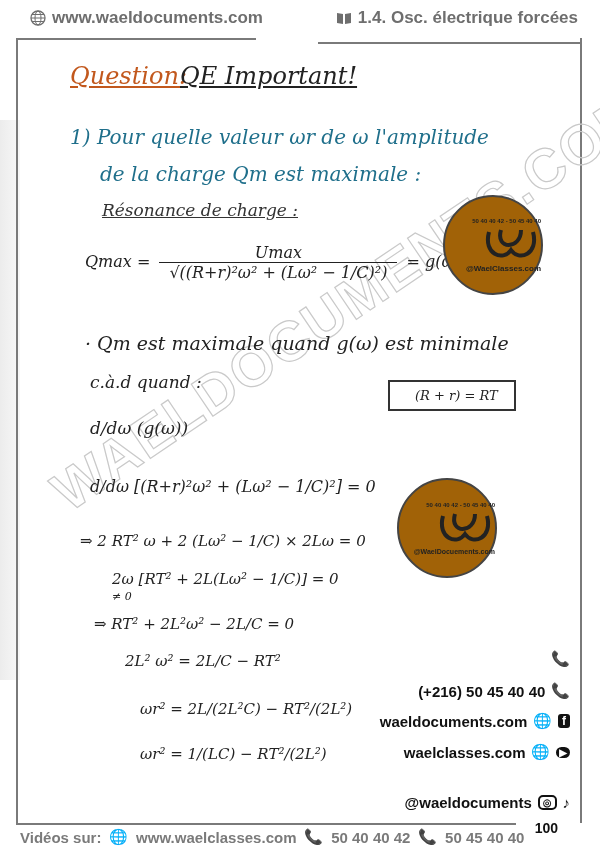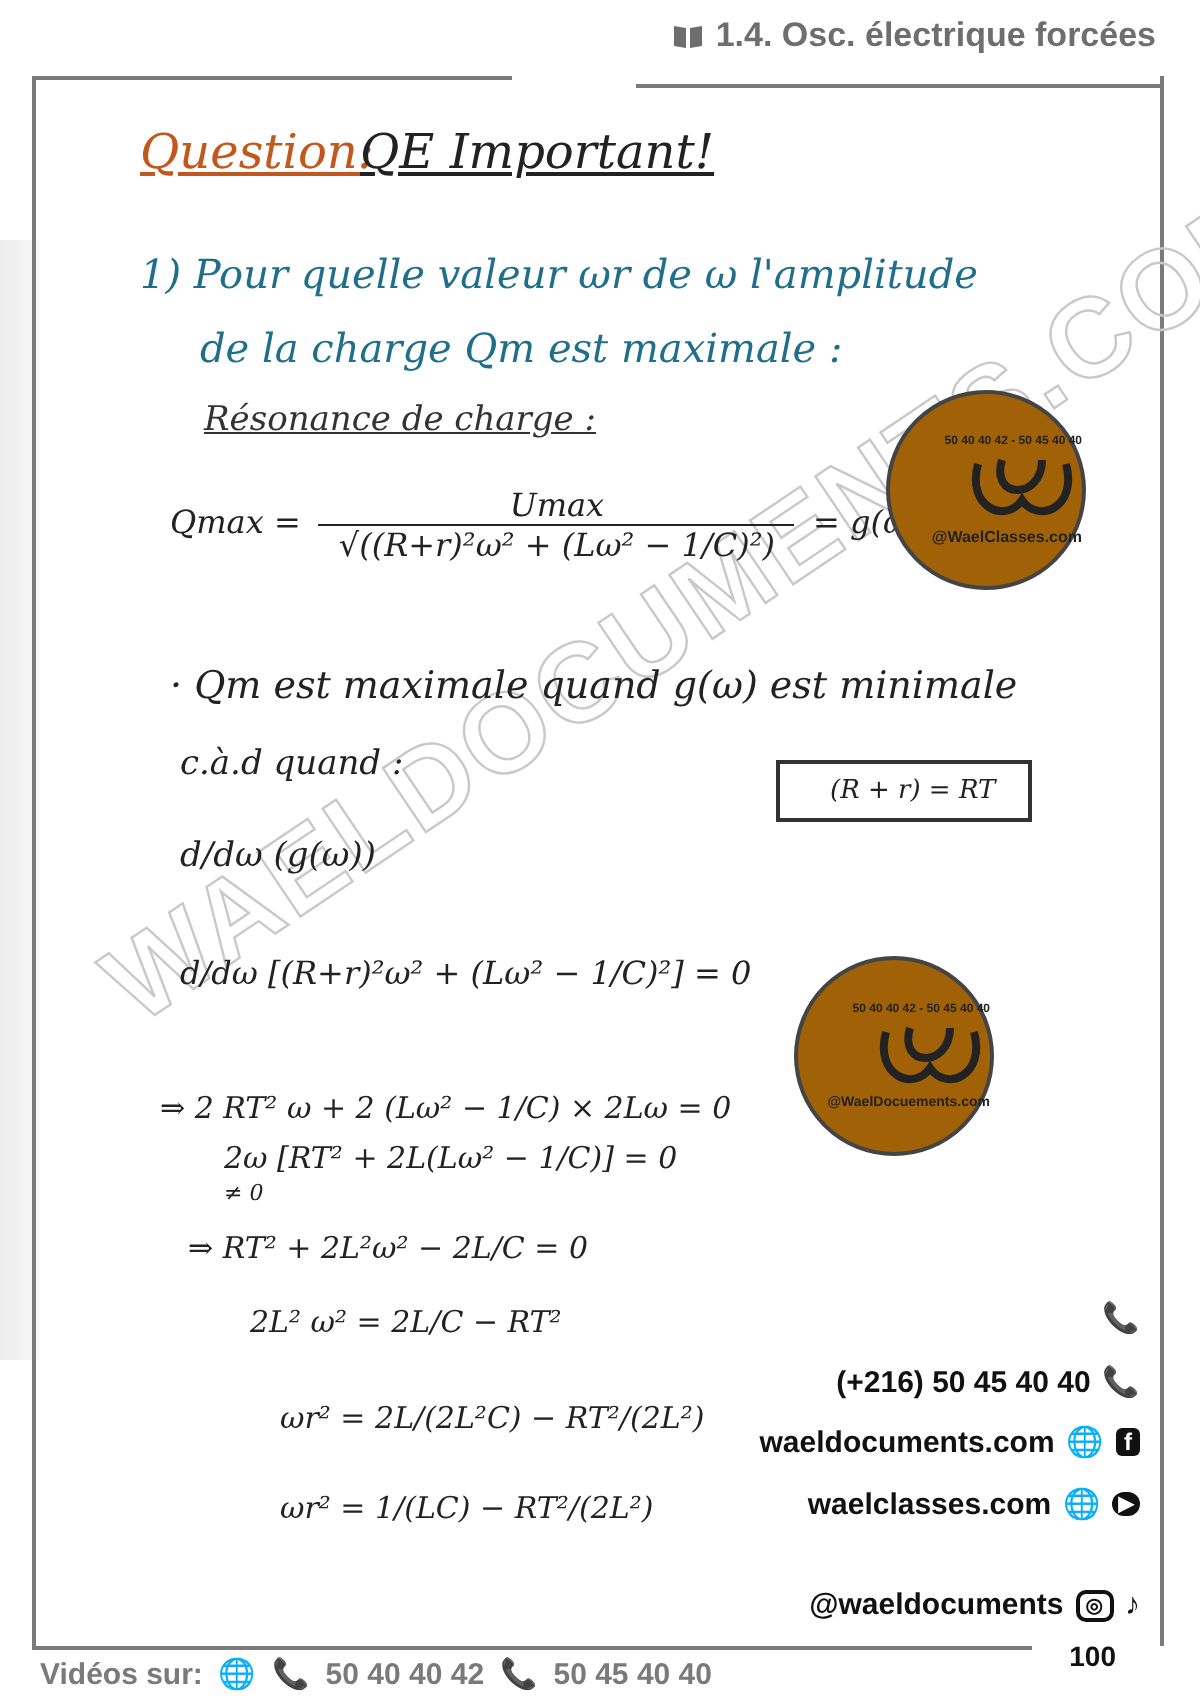--- a/index.html
+++ b/index.html
@@ -34,20 +34,30 @@
   .stamp .txt { font-family:"Liberation Sans", sans-serif; font-weight:bold; font-size:8px; color:#222; }
   .contact { position:absolute; right:30px; font-family:"Liberation Sans", sans-serif; font-weight:bold; font-size:15px; color:#111; display:flex; align-items:center; gap:6px; }
   .ico { display:inline-block; width:16px; height:16px; }
 </style>
 </head>
 <body>
 
 <div class="side-shade"></div>
 
 <div class="hdr">
+  <div class="hdr-left">
+    <svg class="ico" viewBox="0 0 16 16">
+        <circle cx="8" cy="8" r="7" fill="none" stroke="#6e6e6e" stroke-width="1.3"></circle>
+        <ellipse cx="8" cy="8" rx="3" ry="7" fill="none" stroke="#6e6e6e" stroke-width="1"></ellipse>
+        <line x1="1" y1="8" x2="15" y2="8" stroke="#6e6e6e"></line>
+        <line x1="2" y1="4.5" x2="14" y2="4.5" stroke="#6e6e6e"></line>
+        <line x1="2" y1="11.5" x2="14" y2="11.5" stroke="#6e6e6e"></line>
+      </svg>
+    <span>www.waeldocuments.com</span>
+  </div>
   <div class="hdr-right">
     <svg class="ico" viewBox="0 0 16 16">
         <path d="M1 3 L7 4 L7 14 L1 13 Z" fill="#6e6e6e"></path>
         <path d="M9 4 L15 3 L15 13 L9 14 Z" fill="#6e6e6e"></path>
       </svg>
     <span>1.4. Osc. électrique forcées</span>
   </div>
 </div>
 
 <div class="frame-top-l"></div>
@@ -74,21 +84,21 @@
   <span>= g(ω)</span>
 </div>
 
 <div class="hw" style="left:85px;top:332px;font-size:19px;">· Qm est maximale quand g(ω) est minimale</div>
 <div class="hw" style="left:90px;top:372px;font-size:17px;">c.à.d quand :</div>
 
 <div class="hw" style="left:90px;top:418px;font-size:17px;">d/dω (g(ω))</div>
 <div class="box hw" style="left:388px;top:380px;font-size:13px;padding-left:25px;">(R + r) = RT</div>
 
 <div class="hw" style="left:90px;top:477px;font-size:16px;">d/dω [(R+r)²ω² + (Lω² − 1/C)²] = 0</div>
-<div class="hw" style="left:80px;top:532px;font-size:15px;margin-top:13px;">⇒ 2 RT² ω + 2 (Lω² − 1/C) × 2Lω = 0</div>
+<div class="hw" style="left:80px;top:532px;font-size:15px;">⇒ 2 RT² ω + 2 (Lω² − 1/C) × 2Lω = 0</div>
 <div class="hw" style="left:112px;top:570px;font-size:15px;">2ω [RT² + 2L(Lω² − 1/C)] = 0</div>
 <div class="hw" style="left:112px;top:590px;font-size:11px;">≠ 0</div>
 <div class="hw" style="left:82px;top:615px;font-size:15px;margin-left:12px;">⇒ RT² + 2L²ω² − 2L/C = 0</div>
 <div class="hw" style="left:125px;top:652px;font-size:15px;">2L² ω² = 2L/C − RT²</div>
 <div class="hw" style="left:140px;top:700px;font-size:15px;">ωr² = 2L/(2L²C) − RT²/(2L²)</div>
 <div class="hw" style="left:140px;top:745px;font-size:15px;">ωr² = 1/(LC) − RT²/(2L²)</div>
 
 <div class="stamp" style="left:443px;top:195px;">
   <span class="txt" style="font-size:6px;">50 40 40 42 - 50 45 40 40</span>
   <svg viewBox="0 0 60 40">
@@ -124,19 +134,20 @@
 <div class="contact" style="top:774px;margin-top:20px;">
   <span>@waeldocuments</span>
   <span style="border:2px solid #111;border-radius:5px;padding:0 3px;font-size:10px;">◎</span>
   <span>♪</span>
 </div>
 
 <div class="footer">
   <div class="footer-row">
     <span>Vidéos sur:</span>
     <span>🌐</span>
+    <span>www.waelclasses.com</span>
     <span>📞</span>
     <span>50 40 40 42</span>
     <span>📞</span>
     <span>50 45 40 40</span>
   </div>
 </div>
 <div class="page-num">100</div>
 
 </body></html>

